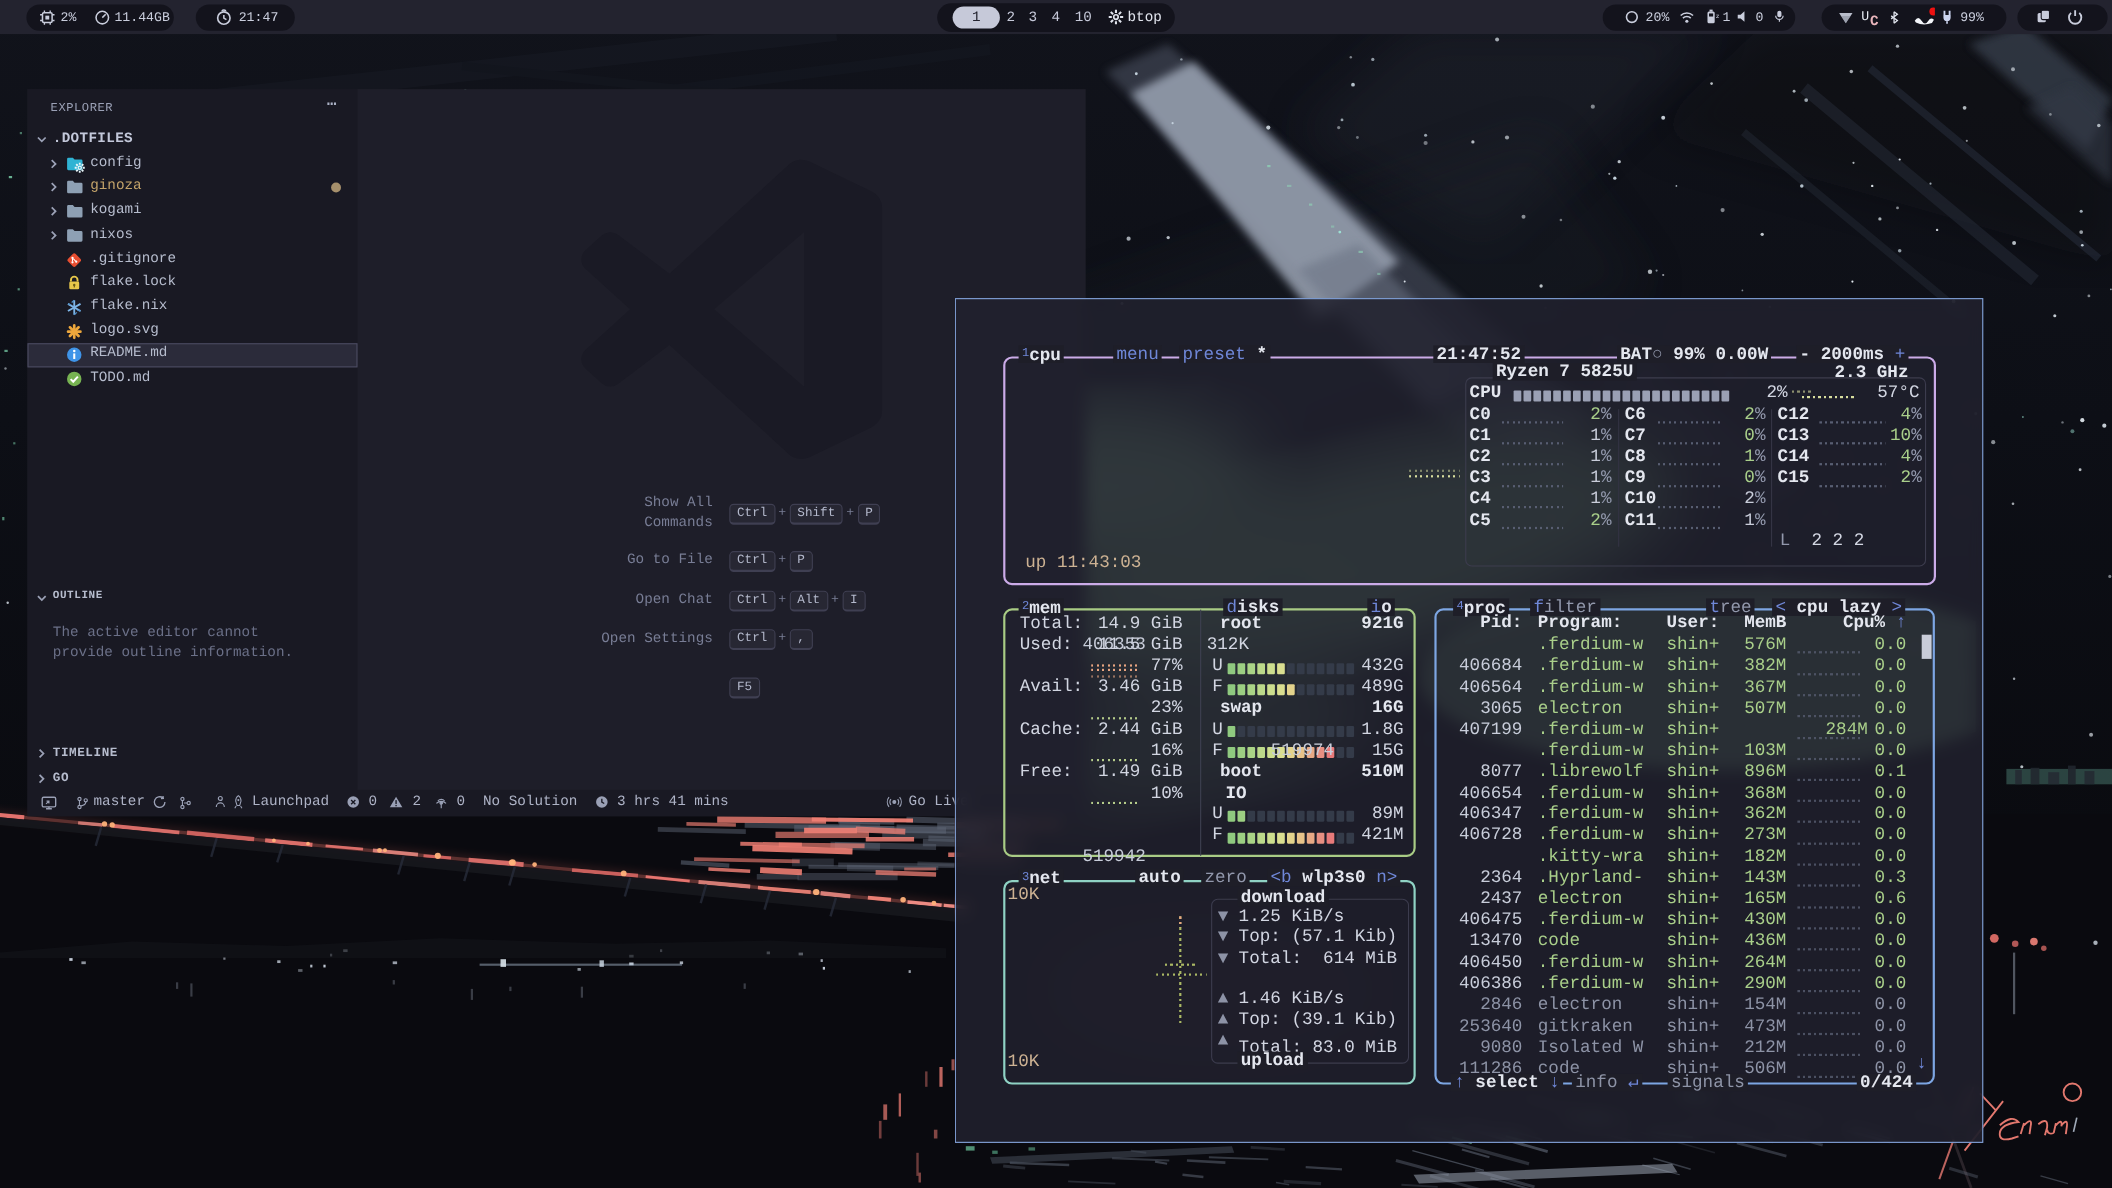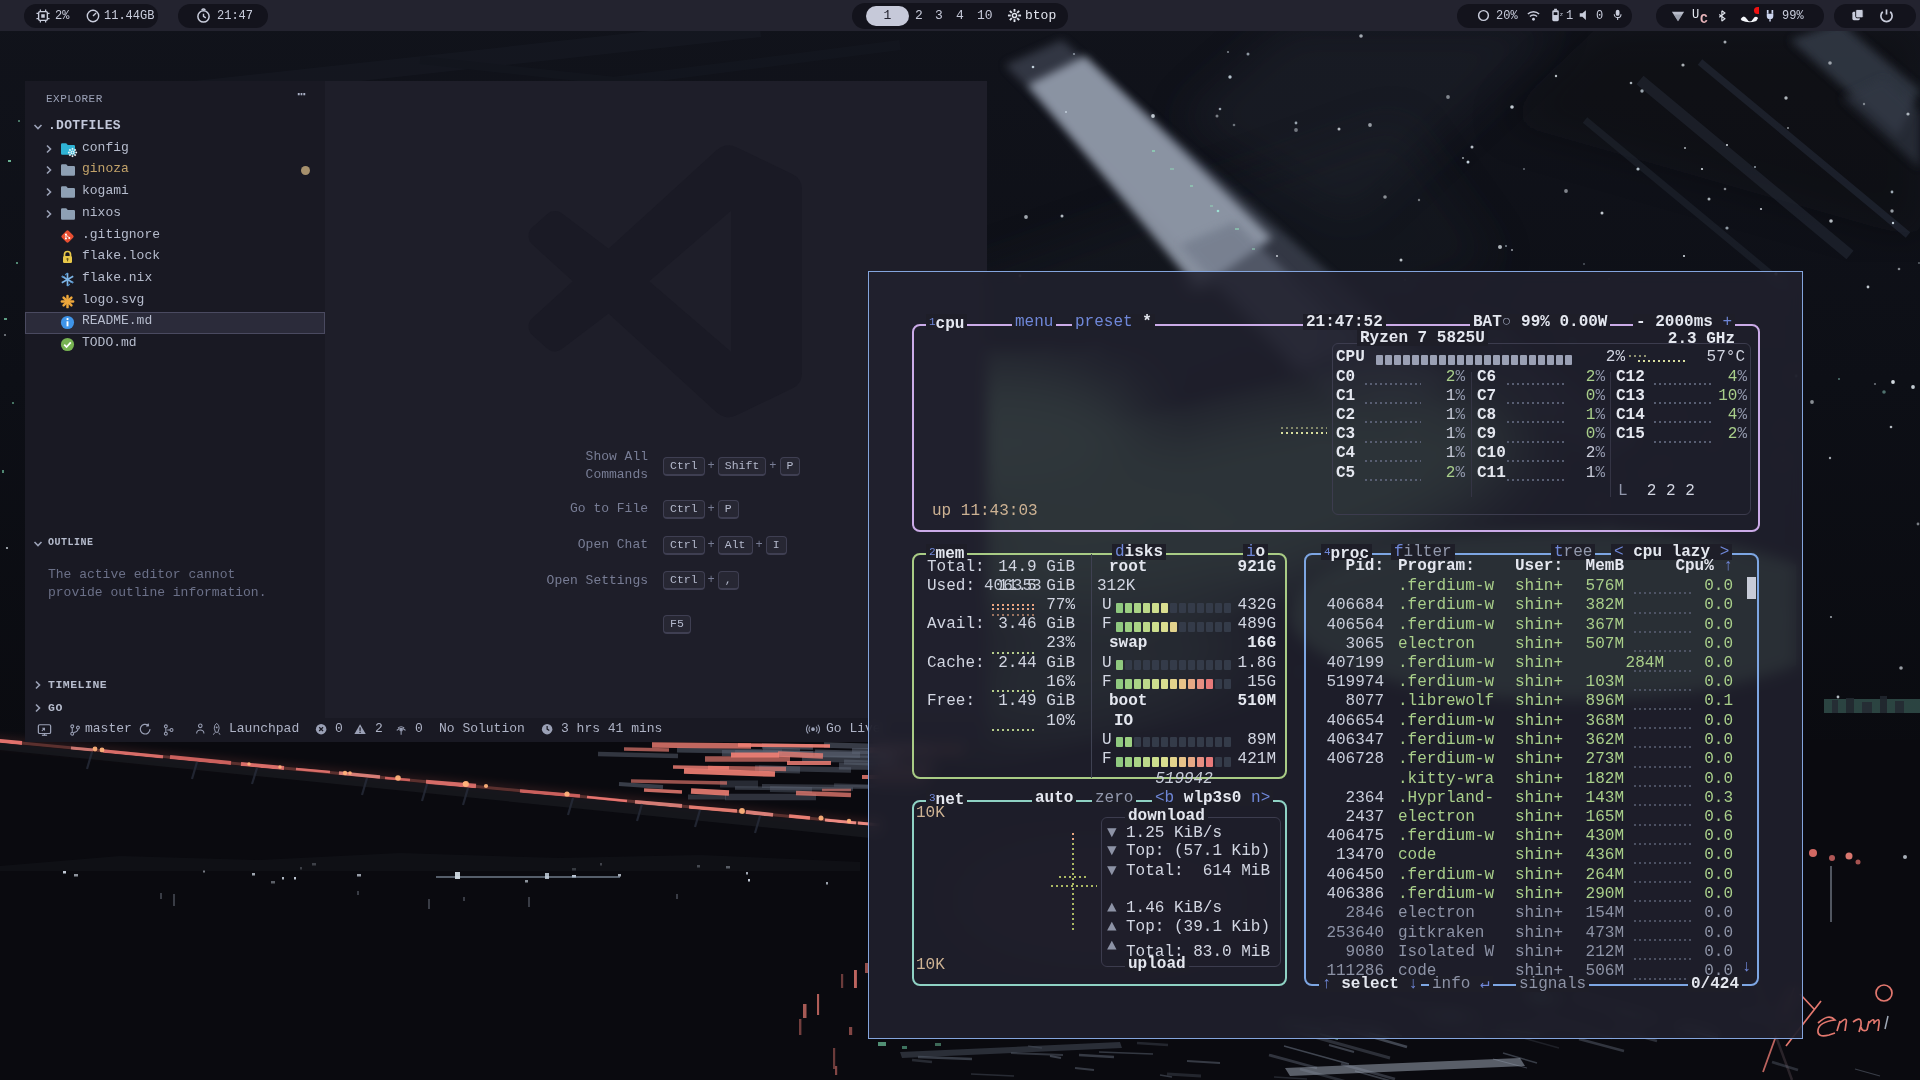--- a/index.html
+++ b/index.html
@@ -1027,24 +1027,24 @@
     <div class="bt bt" style="left:464px;top:344px;width:400px;text-align:right;"><span class="grn">0.0</span></div>
     <div class="bt bt" style="left:115px;top:363px;width:400px;text-align:right;"><span class="" style="color:#c8cdda">3065</span></div>
     <div class="bt bt" style="left:529px;top:363px;"><span class="grn">electron</span></div>
     <div class="bt bt" style="left:646px;top:363px;"><span class="grn">shin+</span></div>
     <div class="bt bt" style="left:355px;top:363px;width:400px;text-align:right;"><span class="grn">507M</span></div>
     <div class="dots" style="left:765px;top:378px;width:58px;opacity:0.8"></div>
     <div class="bt bt" style="left:464px;top:363px;width:400px;text-align:right;"><span class="grn">0.0</span></div>
     <div class="bt bt" style="left:115px;top:382px;width:400px;text-align:right;"><span class="" style="color:#c8cdda">407199</span></div>
     <div class="bt bt" style="left:529px;top:382px;"><span class="grn">.ferdium-w</span></div>
     <div class="bt bt" style="left:646px;top:382px;"><span class="grn">shin+</span></div>
-    <div class="bt bt" style="left:355px;top:382px;width:440px;text-align:right;"><span class="grn">284M</span></div>
+    <div class="bt bt" style="left:355px;top:382px;width:474px;text-align:right;"><span class="grn">284M</span></div>
     <div class="dots" style="left:765px;top:398px;width:58px;opacity:0.8"></div>
     <div class="bt bt" style="left:464px;top:382px;width:400px;text-align:right;"><span class="grn">0.0</span></div>
-    <div class="bt bt" style="left:115px;top:401px;width:400px;text-align:right;"><span class="" style="color:#c8cdda">519974</span></div>
+    <div class="bt bt" style="left:115px;top:401px;width:400px;text-align:center;"><span class="" style="color:#c8cdda">519974</span></div>
     <div class="bt bt" style="left:529px;top:401px;"><span class="grn">.ferdium-w</span></div>
     <div class="bt bt" style="left:646px;top:401px;"><span class="grn">shin+</span></div>
     <div class="bt bt" style="left:355px;top:401px;width:400px;text-align:right;"><span class="grn">103M</span></div>
     <div class="dots" style="left:765px;top:417px;width:58px;opacity:0.8"></div>
     <div class="bt bt" style="left:464px;top:401px;width:400px;text-align:right;"><span class="grn">0.0</span></div>
     <div class="bt bt" style="left:115px;top:420px;width:400px;text-align:right;"><span class="" style="color:#c8cdda">8077</span></div>
     <div class="bt bt" style="left:529px;top:420px;"><span class="grn">.librewolf</span></div>
     <div class="bt bt" style="left:646px;top:420px;"><span class="grn">shin+</span></div>
     <div class="bt bt" style="left:355px;top:420px;width:400px;text-align:right;"><span class="grn">896M</span></div>
     <div class="dots" style="left:765px;top:436px;width:58px;opacity:0.8"></div>
@@ -1060,21 +1060,21 @@
     <div class="bt bt" style="left:646px;top:459px;"><span class="grn">shin+</span></div>
     <div class="bt bt" style="left:355px;top:459px;width:400px;text-align:right;"><span class="grn">362M</span></div>
     <div class="dots" style="left:765px;top:474px;width:58px;opacity:0.8"></div>
     <div class="bt bt" style="left:464px;top:459px;width:400px;text-align:right;"><span class="grn">0.0</span></div>
     <div class="bt bt" style="left:115px;top:478px;width:400px;text-align:right;"><span class="" style="color:#c8cdda">406728</span></div>
     <div class="bt bt" style="left:529px;top:478px;"><span class="grn">.ferdium-w</span></div>
     <div class="bt bt" style="left:646px;top:478px;"><span class="grn">shin+</span></div>
     <div class="bt bt" style="left:355px;top:478px;width:400px;text-align:right;"><span class="grn">273M</span></div>
     <div class="dots" style="left:765px;top:494px;width:58px;opacity:0.8"></div>
     <div class="bt bt" style="left:464px;top:478px;width:400px;text-align:right;"><span class="grn">0.0</span></div>
-    <div class="bt bt" style="left:115px;top:498px;width:400px;text-align:center;font-style:italic;"><span class="" style="color:#c8cdda">519942</span></div>
+    <div class="bt bt" style="left:115px;top:498px;width:400px;text-align:left;"><span class="" style="color:#c8cdda">519942</span></div>
     <div class="bt bt" style="left:529px;top:498px;"><span class="grn">.kitty-wra</span></div>
     <div class="bt bt" style="left:646px;top:498px;"><span class="grn">shin+</span></div>
     <div class="bt bt" style="left:355px;top:498px;width:400px;text-align:right;"><span class="grn">182M</span></div>
     <div class="dots" style="left:765px;top:513px;width:58px;opacity:0.8"></div>
     <div class="bt bt" style="left:464px;top:498px;width:400px;text-align:right;"><span class="grn">0.0</span></div>
     <div class="bt bt" style="left:115px;top:517px;width:400px;text-align:right;"><span class="" style="color:#c8cdda">2364</span></div>
     <div class="bt bt" style="left:529px;top:517px;"><span class="grn">.Hyprland-</span></div>
     <div class="bt bt" style="left:646px;top:517px;"><span class="grn">shin+</span></div>
     <div class="bt bt" style="left:355px;top:517px;width:400px;text-align:right;"><span class="grn">143M</span></div>
     <div class="dots" style="left:765px;top:532px;width:58px;opacity:0.8"></div>

